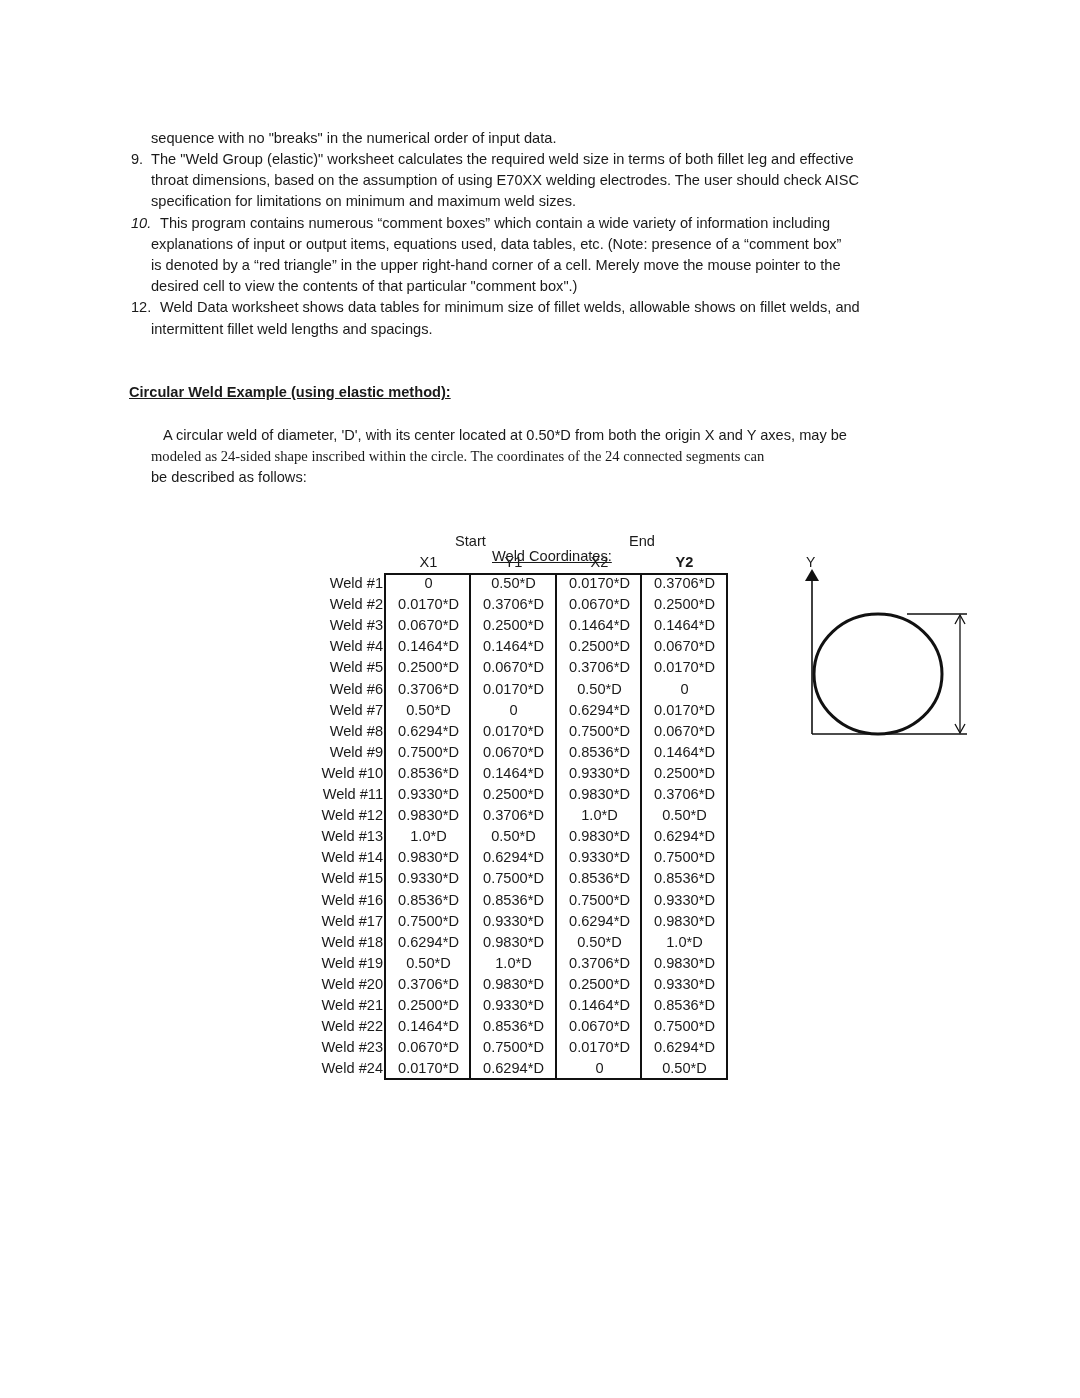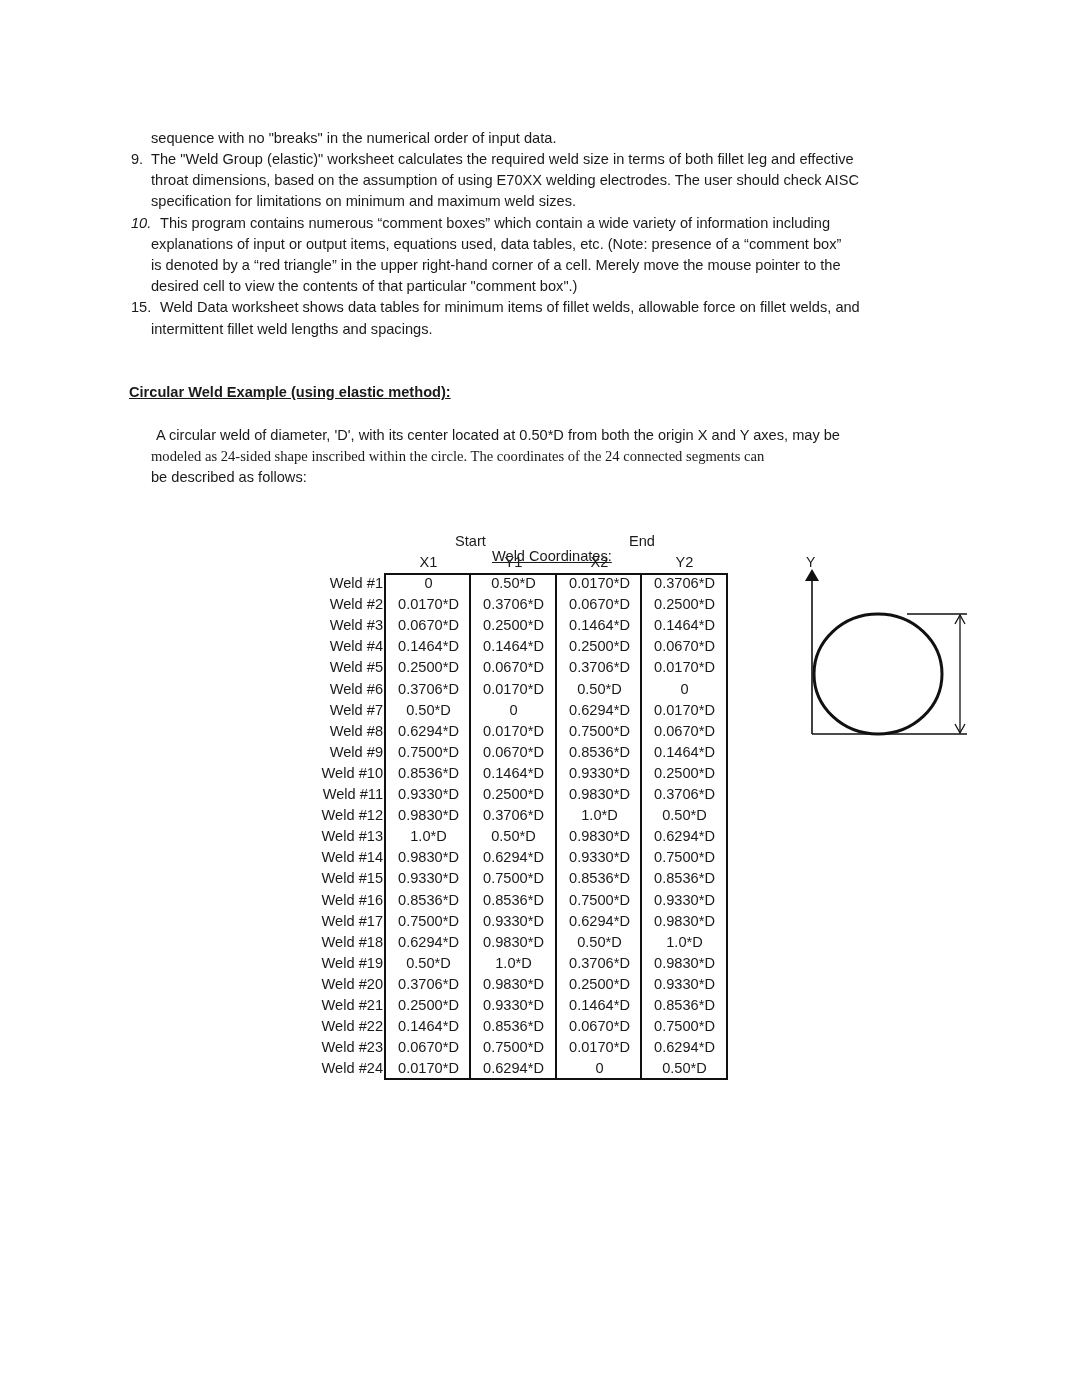--- a/index.html
+++ b/index.html
@@ -29,37 +29,37 @@
 <div class="p" style="left:151px; top:149px;">The "Weld Group (elastic)" worksheet calculates the required weld size in terms of both fillet leg and effective</div>
 <div class="p" style="left:151px; top:170px;">throat dimensions, based on the assumption of using E70XX welding electrodes.  The user should check AISC</div>
 <div class="p" style="left:151px; top:191px;">specification for limitations on minimum and maximum weld sizes.</div>
 
 <div class="num" style="left:131px; top:213px;font-style:italic;">10.</div>
 <div class="p" style="left:160px; top:213px;">This program contains numerous “comment boxes” which contain a wide variety of information including</div>
 <div class="p" style="left:151px; top:234px;">explanations of input or output items, equations used, data tables, etc.  (Note:  presence of a “comment box”</div>
 <div class="p" style="left:151px; top:255px;">is denoted by a “red triangle” in the upper right-hand corner of a cell.  Merely move the mouse pointer to the</div>
 <div class="p" style="left:151px; top:276px;">desired cell to view the contents of that particular "comment box".)</div>
 
-<div class="num" style="left:131px; top:297px;">15.</div>
-<div class="p" style="left:160px; top:297px;">Weld Data worksheet shows data tables for minimum items of fillet welds, allowable force on fillet welds, and</div>
+<div class="num" style="left:131px; top:297px;">12.</div>
+<div class="p" style="left:160px; top:297px;">Weld Data worksheet shows data tables for minimum size of fillet welds, allowable shows on fillet welds, and</div>
 <div class="p" style="left:151px; top:319px;">intermittent fillet weld lengths and spacings.</div>
 
 <div class="heading">Circular Weld Example (using elastic method):</div>
 
-<div class="p" style="left:156px; top:425px;">A circular weld of diameter, 'D', with its center located at 0.50*D from both the origin X and Y axes, may be</div>
+<div class="p" style="left:163px; top:425px;">A circular weld of diameter, 'D', with its center located at 0.50*D from both the origin X and Y axes, may be</div>
 <div class="p" style="left:151px; top:446px;font-family:Liberation Serif, serif;">modeled as 24-sided shape inscribed within the circle.  The coordinates of the 24 connected segments can</div>
 <div class="p" style="left:151px; top:467px;">be described as follows:</div>
 
 <div class="tbl-title">Weld Coordinates:</div>
 <div class="grp" style="left:455px;">Start</div>
 <div class="grp" style="left:629px;">End</div>
 <div class="colhdr" style="left:386px; width:85px;">X1</div>
 <div class="colhdr" style="left:471px; width:85px;">Y1</div>
 <div class="colhdr" style="left:557px; width:85px;">X2</div>
-<div class="colhdr" style="left:642px; width:85px;">Y2</div>
+<div class="colhdr" style="left:642px; width:85px;font-weight:bold;">Y2</div>
 
 <div class="grid">
   <div class="vline" style="left:83px;"></div>
   <div class="vline" style="left:169px;"></div>
   <div class="vline" style="left:254px;"></div>
 </div>
 
 <div id="rows">
 
 <div class="row" style="top: 573px; width: 1032px;">

